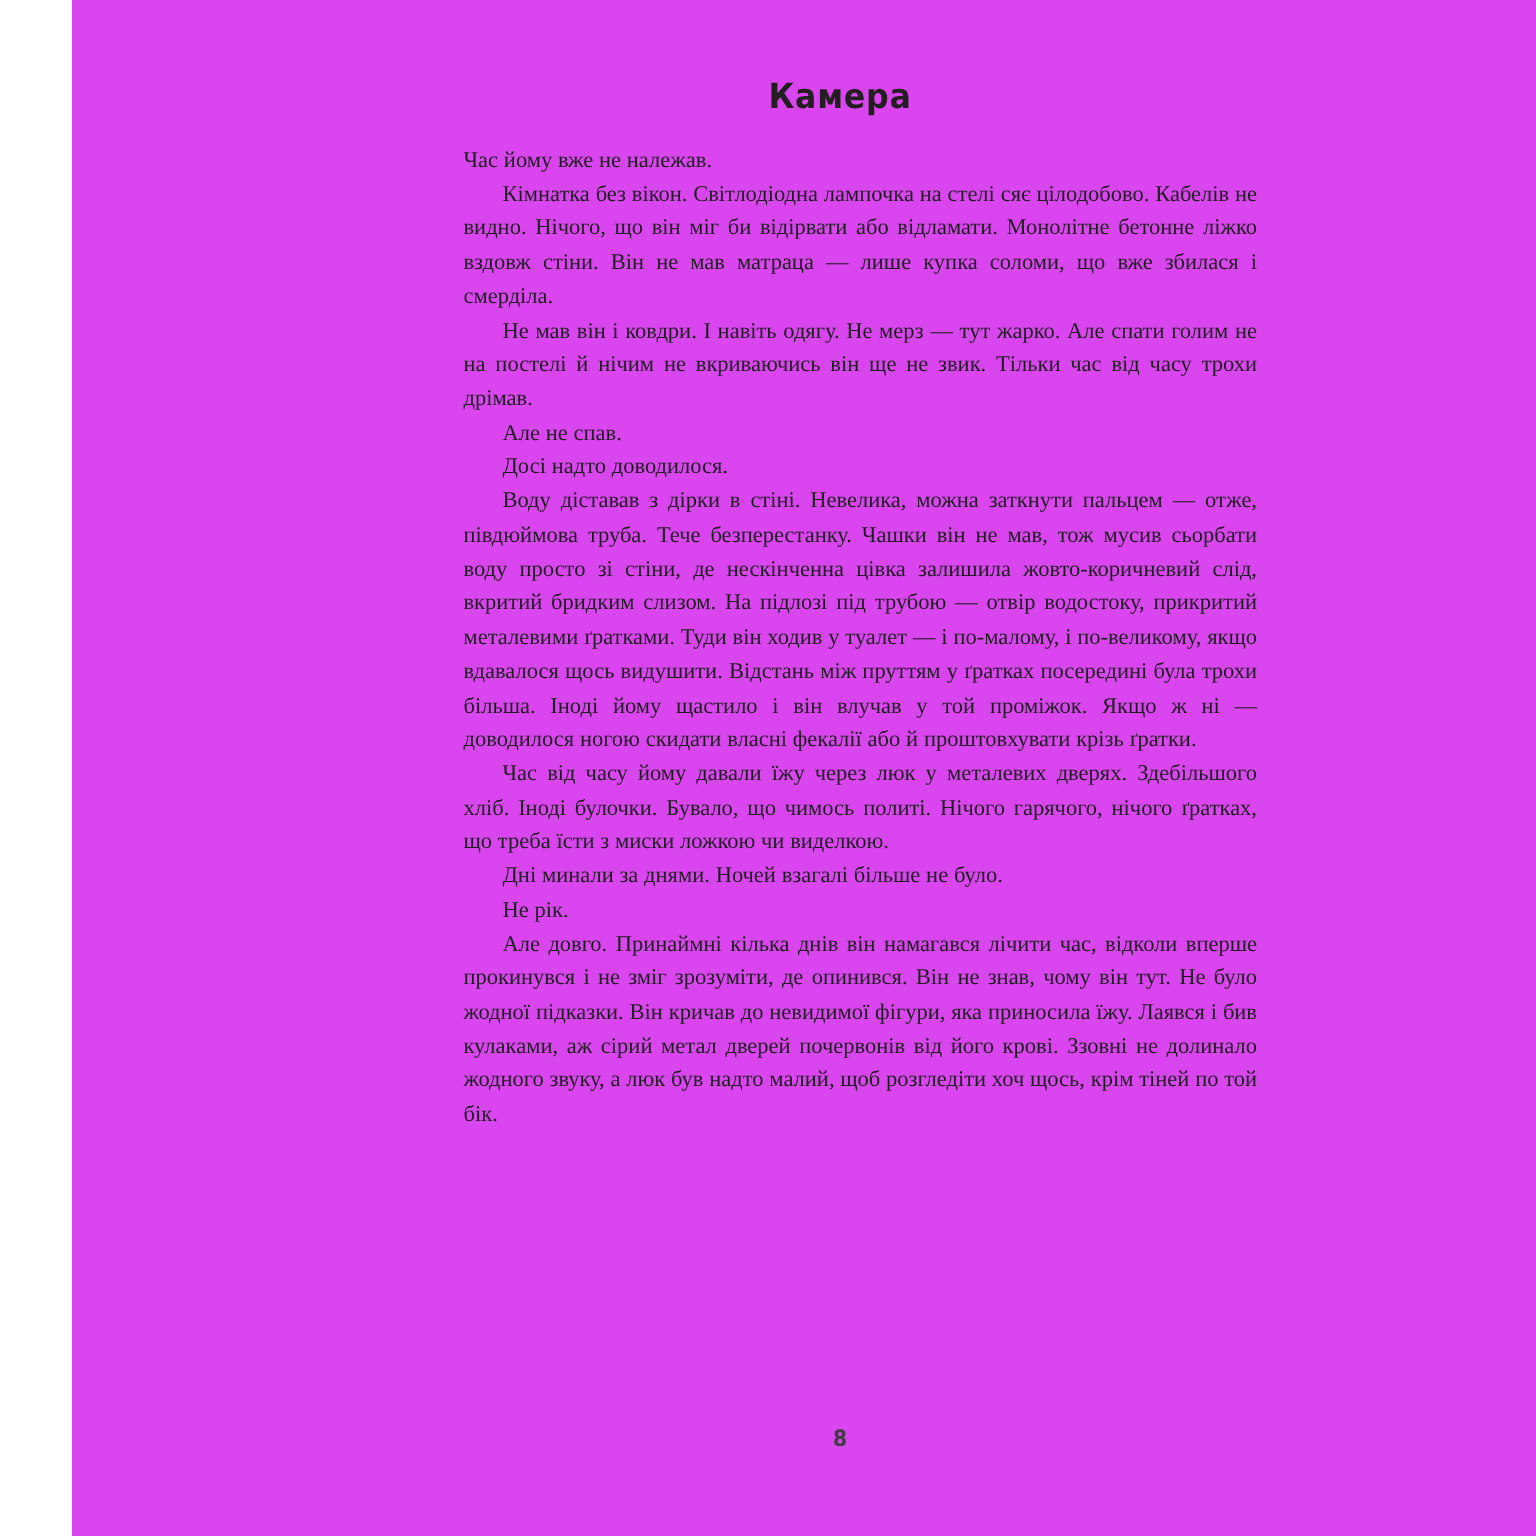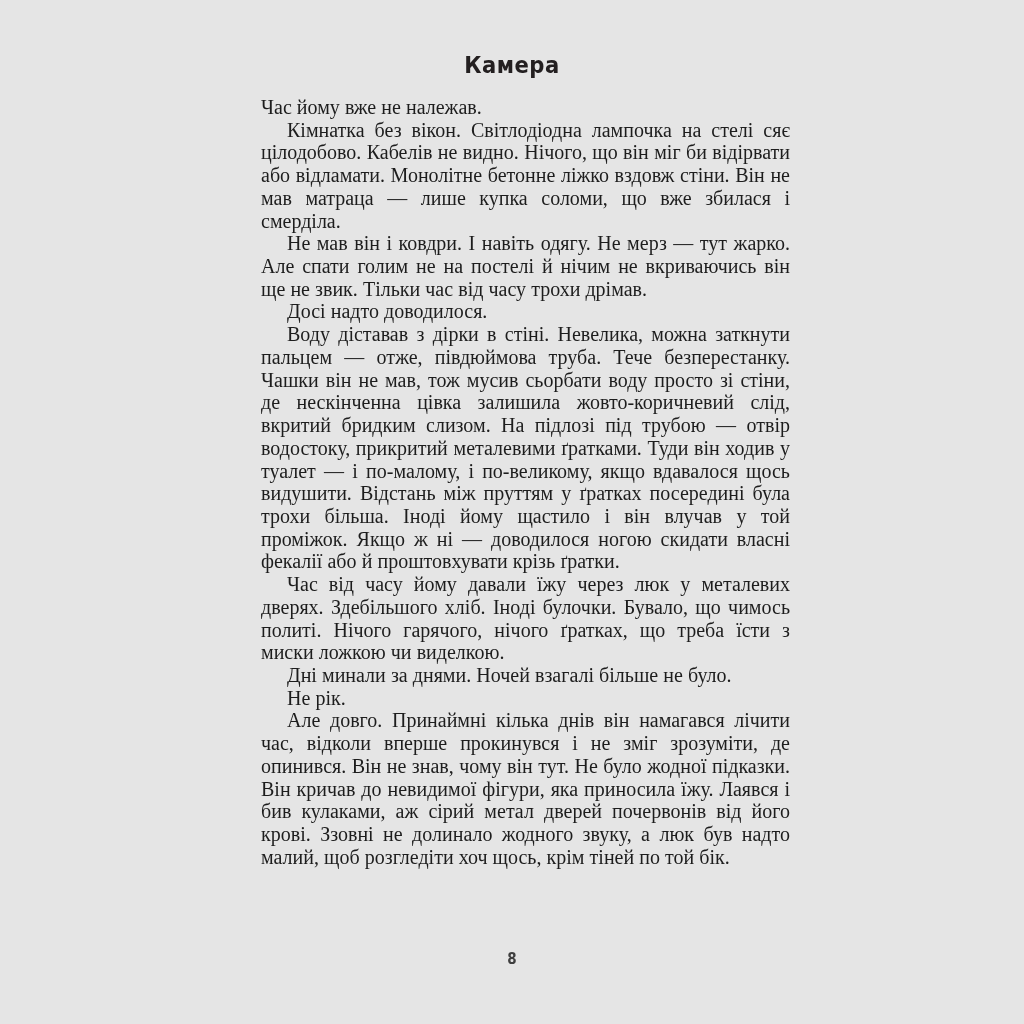--- a/index.html
+++ b/index.html
@@ -14,21 +14,22 @@
     position: relative;
     overflow: hidden;
     font-family: "Liberation Serif", "DejaVu Serif", serif;
     color: #1d1d1d;
     -webkit-font-smoothing: antialiased;
   }
 
   .page {
     position: absolute;
     inset: 0;
-    background: #e5e5e5;
+    background: #d946ef;
+    margin-left: 48px;
   }
 
   
   .chapter-title {
     position: absolute;
     top: 52px;
     left: 0;
     width: 1024px;
     text-align: center;
     font-family: "DejaVu Sans", "Liberation Sans", sans-serif;
@@ -43,21 +44,21 @@
   
   .text-column {
     position: absolute;
     top: 96px;
     left: 261px;
     width: 529px;
   }
 
   .para {
     margin: 0;
-    font-size: 20px;
+    font-size: 15px;
     line-height: 22.72px;
     text-align: justify;
     text-justify: inter-word;
     text-indent: 26px;
     hyphens: manual;
     word-spacing: 0.1px;
   }
 
   .para.no-indent {
     text-indent: 0;
@@ -86,20 +87,21 @@
 <body>
 
 <div class="page">
 
   <div class="chapter-title">Камера</div>
 
   <div class="text-column">
       <p class="para no-indent short">Час йому вже не належав.</p>
       <p class="para">Кімнатка без вікон. Світлодіодна лампочка на стелі сяє цілодобово. Кабелів не видно. Нічого, що він міг би відірвати або відламати. Монолітне бетонне ліжко вздовж стіни. Він не мав матраца — лише купка соломи, що вже збилася і смерділа.</p>
       <p class="para">Не мав він і ковдри. І навіть одягу. Не мерз — тут жарко. Але спати голим не на постелі й нічим не вкриваючись він ще не звик. Тільки час від часу трохи дрімав.</p>
+      <p class="para short">Але не спав.</p>
       <p class="para short">Досі надто доводилося.</p>
       <p class="para">Воду діставав з дірки в стіні. Невелика, можна заткнути пальцем — отже, півдюймова труба. Тече безперестанку. Чашки він не мав, тож мусив сьорбати воду просто зі стіни, де нескінченна цівка залишила жовто-коричневий слід, вкритий бридким слизом. На підлозі під трубою — отвір водостоку, прикритий металевими ґратками. Туди він ходив у туалет — і по-малому, і по-великому, якщо вдавалося щось видушити. Відстань між пруттям у ґратках посередині була трохи більша. Іноді йому щастило і він влучав у той проміжок. Якщо ж ні — доводилося ногою скидати власні фекалії або й проштовхувати крізь ґратки.</p>
       <p class="para">Час від часу йому давали їжу через люк у металевих дверях. Здебільшого хліб. Іноді булочки. Бувало, що чимось политі. Нічого гарячого, нічого ґратках, що треба їсти з миски ложкою чи виделкою.</p>
       <p class="para short">Дні минали за днями. Ночей взагалі більше не було.</p>
       <p class="para short">Не рік.</p>
       <p class="para">Але довго. Принаймні кілька днів він намагався лічити час, відколи вперше прокинувся і не зміг зрозуміти, де опинився. Він не знав, чому він тут. Не було жодної підказки. Він кричав до невидимої фігури, яка приносила їжу. Лаявся і бив кулаками, аж сірий метал дверей почервонів від його крові. Ззовні не долинало жодного звуку, а люк був надто малий, щоб розгледіти хоч щось, крім тіней по той бік.</p>
     </div>
 
   <div class="page-number">8</div>
 

